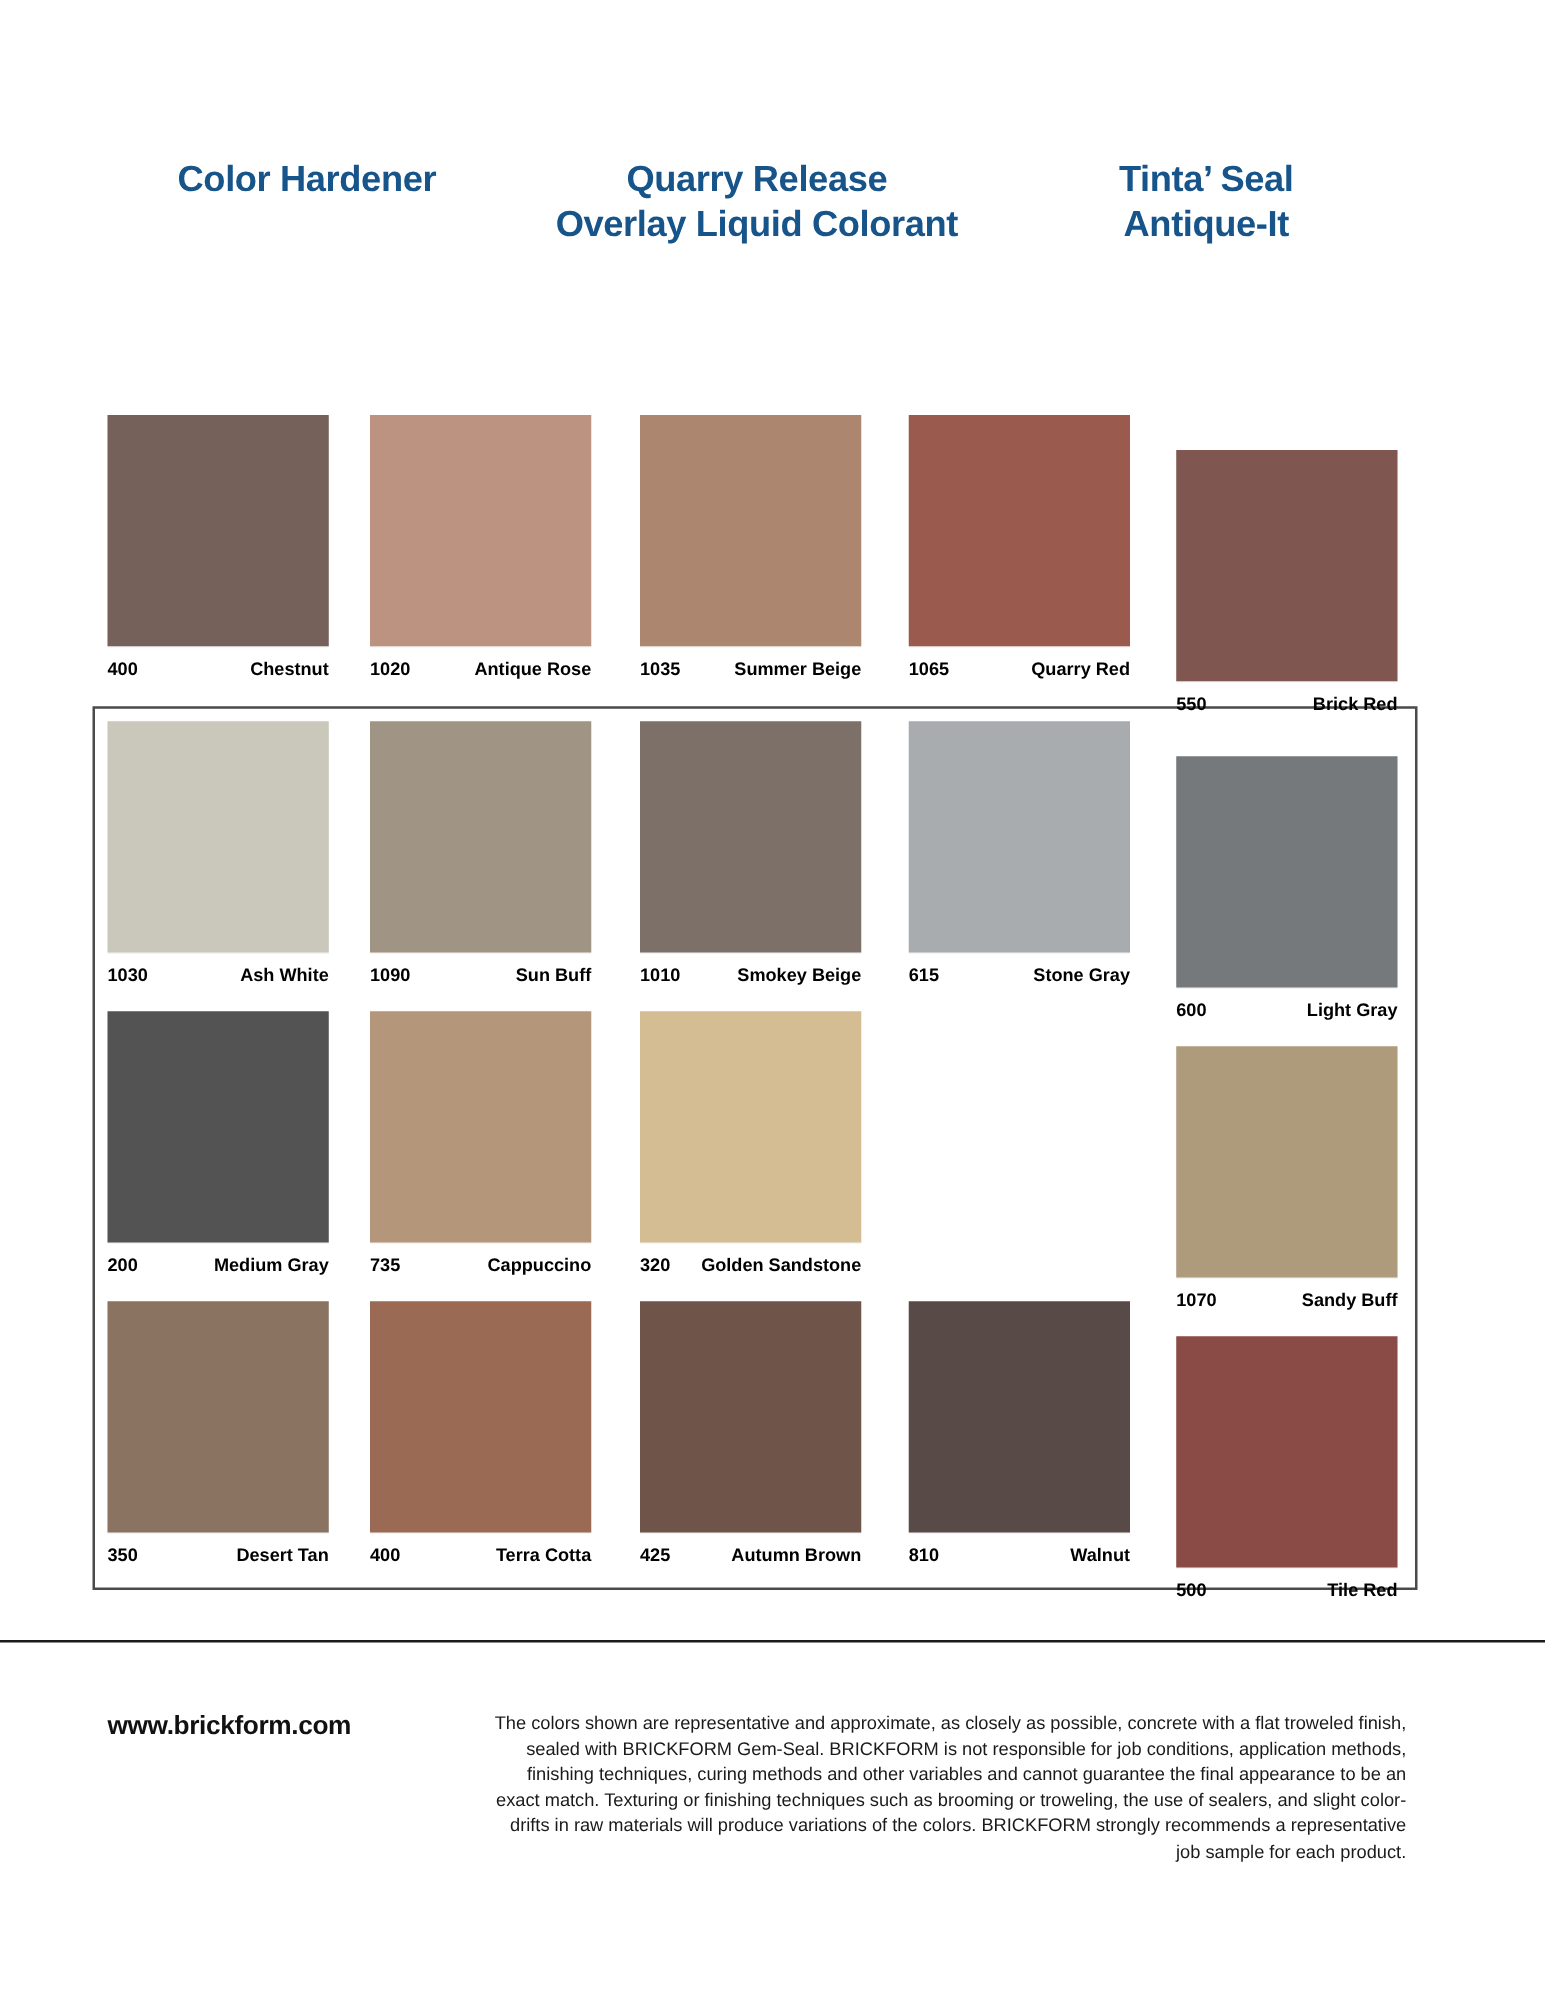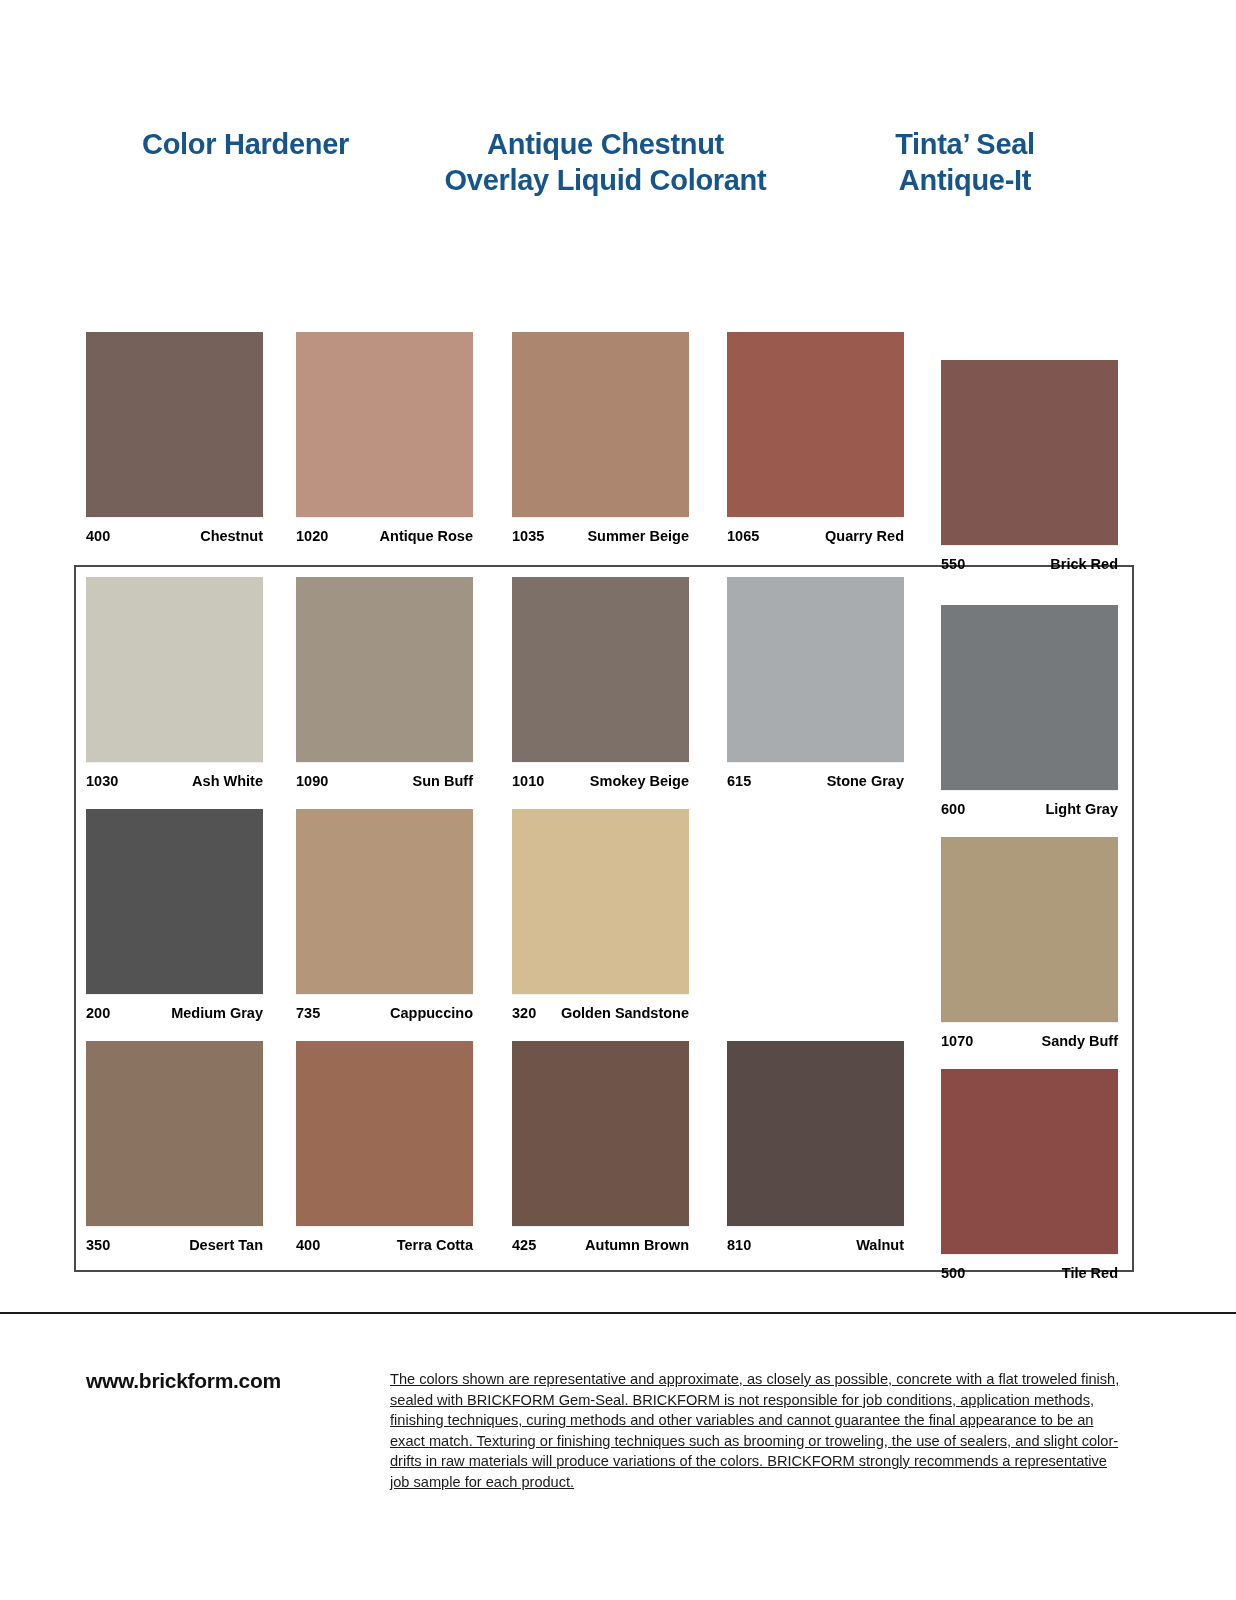--- a/index.html
+++ b/index.html
@@ -126,33 +126,32 @@
     white-space: nowrap;
   }
   .footer-disclaimer {
     position: absolute;
     left: 390px;
     top: 14px;
     width: 735px;
     font-size: 14.6px;
     line-height: 20.5px;
     color: #1a1a1a;
-    text-align: left;
-    text-decoration: underline;
+    text-align: right;
   }
 </style>
 </head>
 <body>
 
 <div class="header">
   <div class="header-col c1" style="color: rgb(22, 84, 138);">
     <span class="line">Color Hardener</span>
   </div>
   <div class="header-col c2" style="color: rgb(22, 84, 138);">
-    <span class="line">Antique Chestnut</span>
+    <span class="line">Quarry Release</span>
     <span class="line">Overlay Liquid Colorant</span>
   </div>
   <div class="header-col c3" style="color: rgb(22, 84, 138);">
     <span class="line">Tinta’ Seal</span>
     <span class="line">Antique-It</span>
   </div>
 </div>
 
 <div class="bordered-block"></div>
 

